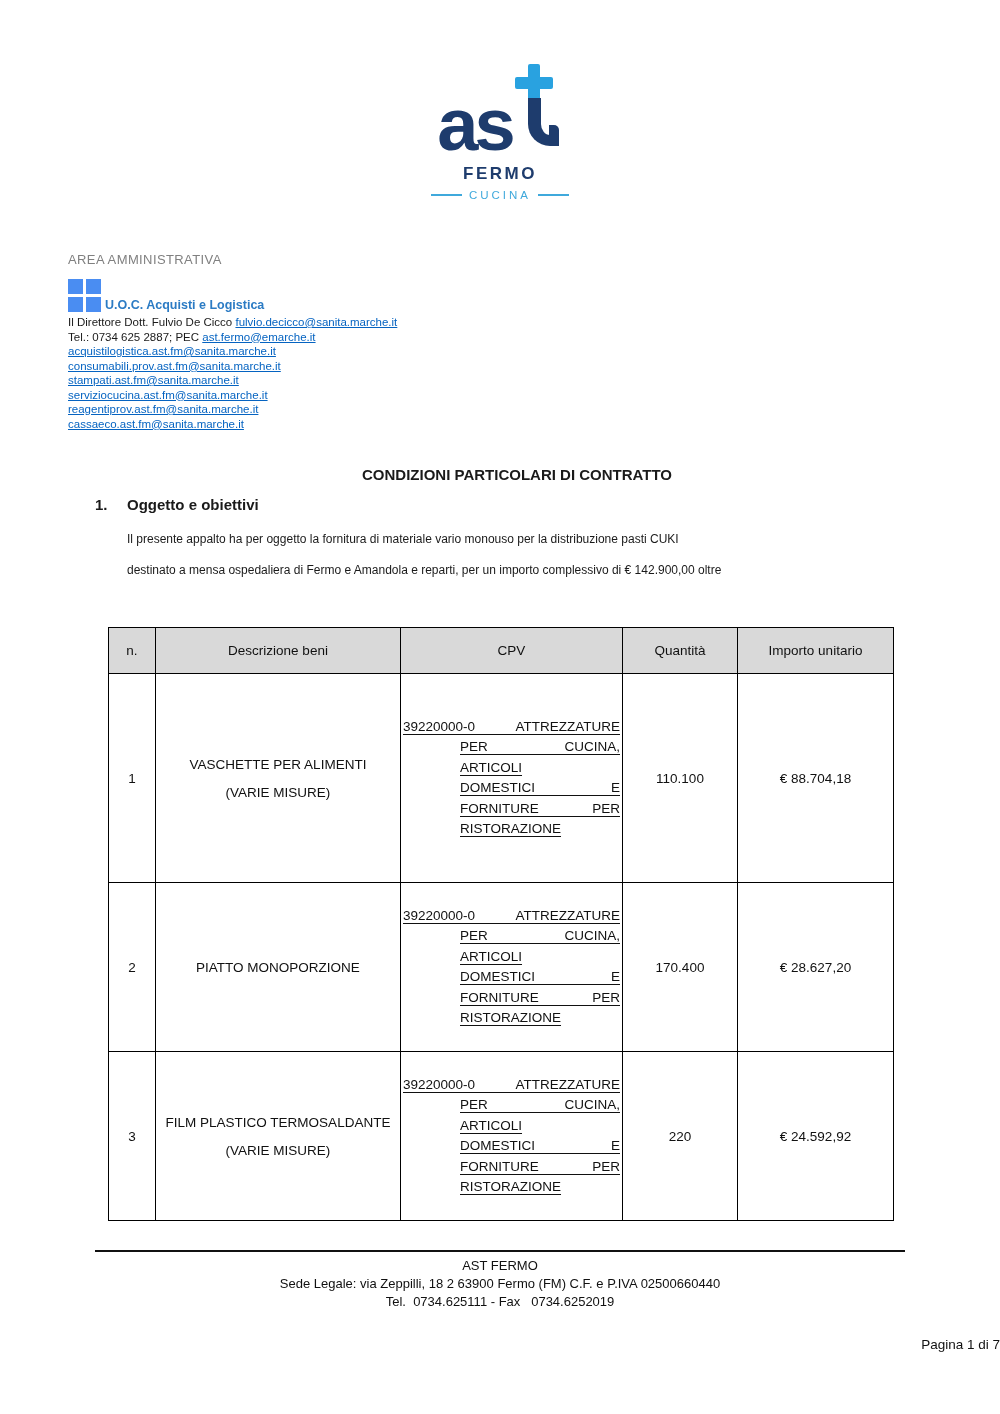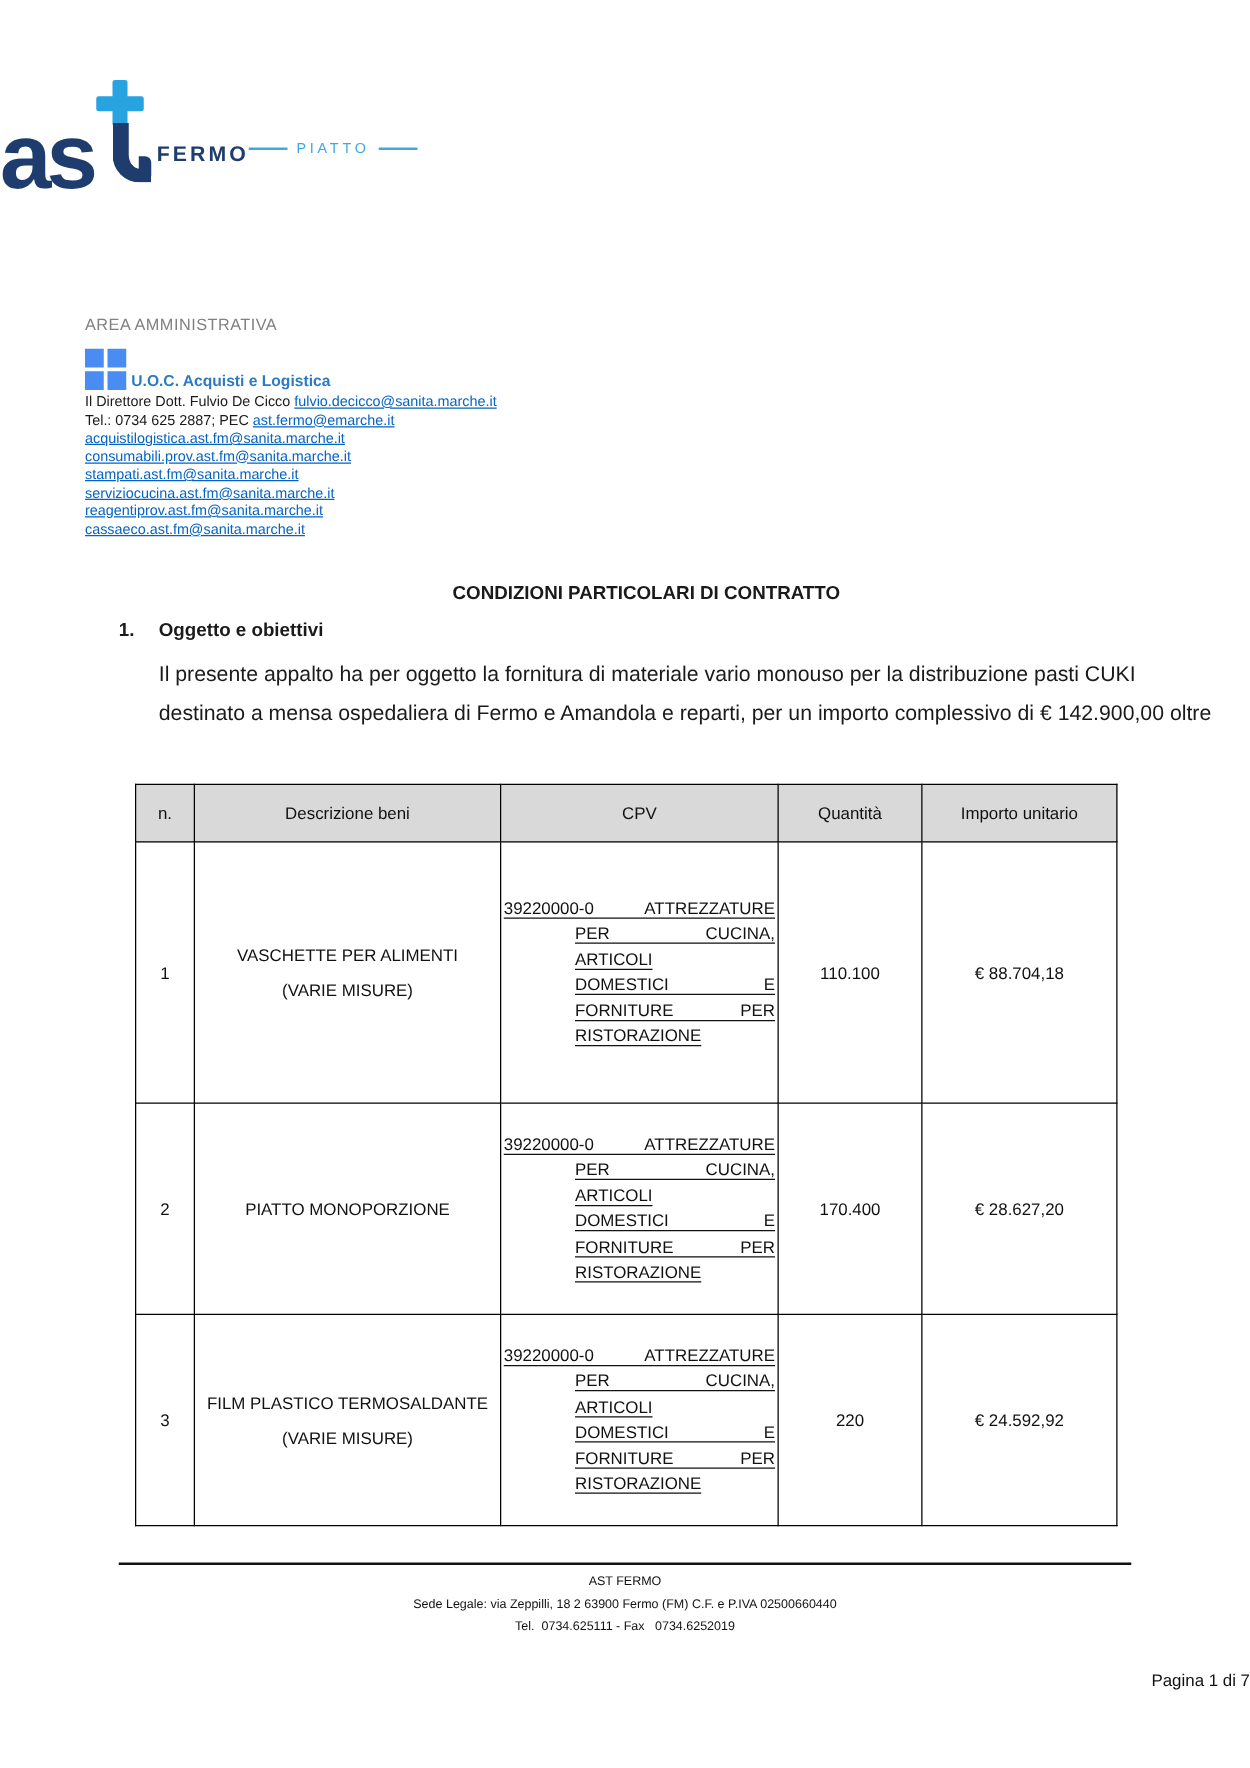--- a/index.html
+++ b/index.html
@@ -5,21 +5,21 @@
   * { margin:0; padding:0; box-sizing:border-box; }
   html,body { background:#fff; }
   .page {
     position:relative; width:1000px; height:1414px; margin:0 auto;
     background:#ffffff; overflow:hidden;
     font-family:"Liberation Sans", sans-serif; color:#1a1a1a;
   }
 
   
   .logo { position:absolute; top:84px; left:0; right:0;
-          display:flex; align-items:center; }
+          display:flex; flex-direction:column; align-items:center; }
   .logo-mark { display:flex; align-items:flex-end; height:64px; }
   .logo-as { font-size:74px; font-weight:800; letter-spacing:-4px;
              line-height:0.62; color:#1e3c6d; }
   .logo-t { position:relative; width:48px; height:64px; margin-left:3px; }
   .plus-v { position:absolute; left:13px; top:-20px; width:12px; height:37px;
             background:#29a2e0; border-radius:2px; }
   .plus-h { position:absolute; left:0; top:-7px; width:38px; height:12px;
             background:#29a2e0; border-radius:2px; }
   .t-hook { position:absolute; left:13px; top:14px; width:31px; height:48px;
             border-left:13px solid #1e3c6d; border-bottom:11px solid #1e3c6d;
@@ -43,21 +43,21 @@
   .uoc-label { font-size:12.5px; font-weight:bold; color:#2b7bc4; line-height:1.05; }
   .contact-line { line-height:14.5px; }
   a.doc-link, .doc-link { color:#0563C1; text-decoration:underline; cursor:pointer; }
 
   
   .doc-title { position:absolute; top:466px; left:17px; width:100%;
                text-align:center; font-size:15px; font-weight:bold; }
   .section-heading { position:absolute; top:496px; left:95px;
                      font-size:15px; font-weight:bold; display:flex; }
   .section-num { width:32px; }
-  .para { position:absolute; top:524px; left:127px; width:800px; font-size:17px; }
+  .para { position:absolute; top:524px; left:127px; width:800px; font-size:12px; }
   .para div { line-height:31px; white-space:nowrap; }
 
   
   table.items { position:absolute; top:627px; left:108px; width:785px;
                 border-collapse:collapse; table-layout:fixed;
                 font-size:13.5px; color:#111; }
   table.items th, table.items td { border:1px solid #000; vertical-align:middle;
                                    text-align:center; padding:2px; }
   table.items th { background:#d9d9d9; font-weight:normal; height:46px; }
   tr.row-1 td { height:209px; }
@@ -66,21 +66,21 @@
   td.cpv-cell { padding:6px 12px 6px 8px; text-align:left; }
   .cpv-line { text-decoration:underline; text-underline-offset:3px;
               text-decoration-thickness:1.4px;
               text-align:justify; text-align-last:justify; line-height:20.5px; }
   .cpv-line + .cpv-line { margin-left:57px; }
 
   
   .footer-rule { position:absolute; top:1250px; left:95px; width:810px;
                  border-top:2px solid #111; }
   .footer-text { position:absolute; top:1257px; left:0; width:100%;
-                 text-align:center; font-size:10px; line-height:17.8px; color:#111; }
+                 text-align:center; font-size:13px; line-height:17.8px; color:#111; }
   .footer-text .pre { white-space:pre-wrap; }
   .pagina { position:absolute; top:1337px; left:0; width:100%;
             text-align:right; font-size:13.5px; color:#111; }
 </style>
 </head>
 <body>
 
 <div class="page">
 
   <div class="logo">
@@ -89,21 +89,21 @@
       <span class="logo-t">
         <span class="plus-v"></span>
         <span class="plus-h"></span>
         <span class="t-hook"></span>
         <span class="t-tip"></span>
       </span>
     </div>
     <div class="logo-fermo">FERMO</div>
     <div class="logo-marche">
       <span class="marche-line"></span>
-      <span>PIATTO</span>
+      <span>CUCINA</span>
       <span class="marche-line"></span>
     </div>
   </div>
 
   <div class="admin">
     <div class="area-label">AREA AMMINISTRATIVA</div>
     <div class="uoc-row">
       <span class="squares-icon">
         <span></span>
           <span></span>

